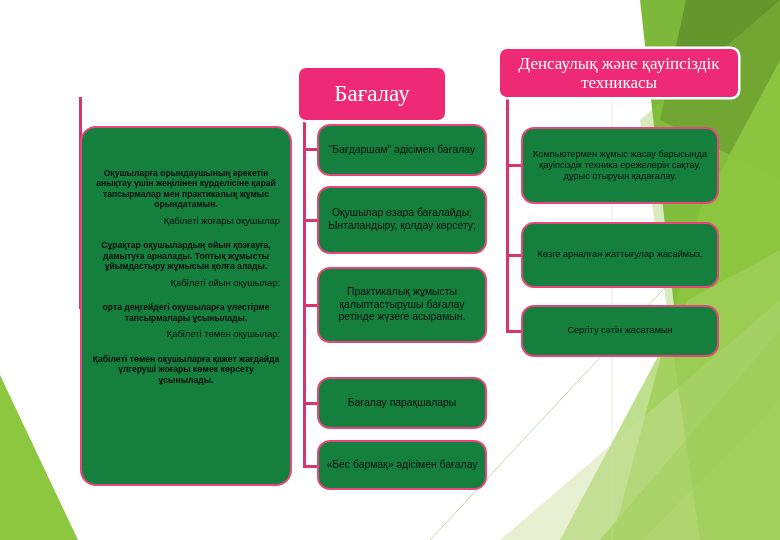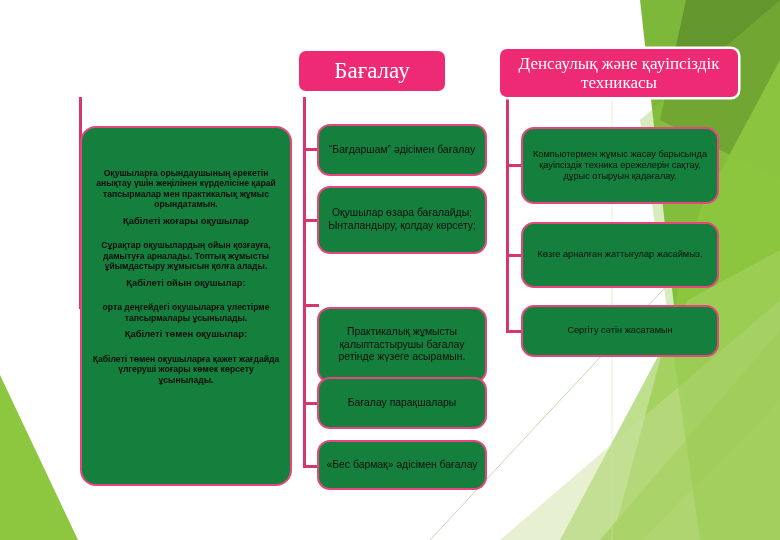--- a/index.html
+++ b/index.html
@@ -39,21 +39,21 @@
     display: flex;
     align-items: center;
     justify-content: center;
     text-align: center;
     font-family: "Liberation Serif", serif;
     line-height: 1.12;
     box-sizing: border-box;
     padding: 2px 8px;
   }
   #header-1 { left: 52px;  top: 49px;  width: 158px; height: 48px; font-size: 25px; }
-  #header-2 { left: 299px; top: 51px;  width: 146px; height: 40px; font-size: 23px; }
+  #header-2 { left: 299px; top: 68px;  width: 146px; height: 52px; font-size: 23px; }
   #header-3 { left: 500px; top: 49px;  width: 238px; height: 48px; font-size: 17px; }
 
   
   .node {
     position: absolute;
     background: #15803d;
     border: 2.6px solid #E8457E;
     border-radius: 13px;
     box-sizing: border-box;
     display: flex;
@@ -69,27 +69,27 @@
   
   #node-left {
     left: 80px; top: 126px; width: 212px; height: 360px;
     font-size: 8.6px;
     padding: 10px 10px;
     align-items: flex-start;
     border-radius: 16px;
   }
   #node-left .inner { padding-top: 16px; }
   #node-left p { margin: 14px 0 4px 0; font-weight: bold; }
-  #node-left p.bold { font-weight: bold; font-size: 9.4px; margin: 5px 0 4px 0; }
+  #node-left p.bold { font-weight: normal; font-size: 9.4px; margin: 5px 0 4px 0; text-align: right; }
 
   
   .node.mid { left: 317px; width: 170px; font-size: 10.4px; }
   #node-m1 { top: 124px; height: 52px; }
   #node-m2 { top: 186px; height: 68px; }
-  #node-m3 { top: 267px; height: 76px; margin-top: 40px; }
+  #node-m3 { top: 267px; height: 76px; }
   #node-m4 { top: 377px; height: 52px; }
   #node-m5 { top: 440px; height: 50px; }
 
   
   .node.right { left: 521px; width: 198px; font-size: 9.2px; }
   #node-r1 { top: 127px; height: 77px; }
   #node-r2 { top: 222px; height: 66px; }
   #node-r3 { top: 305px; height: 52px; }
 
   

